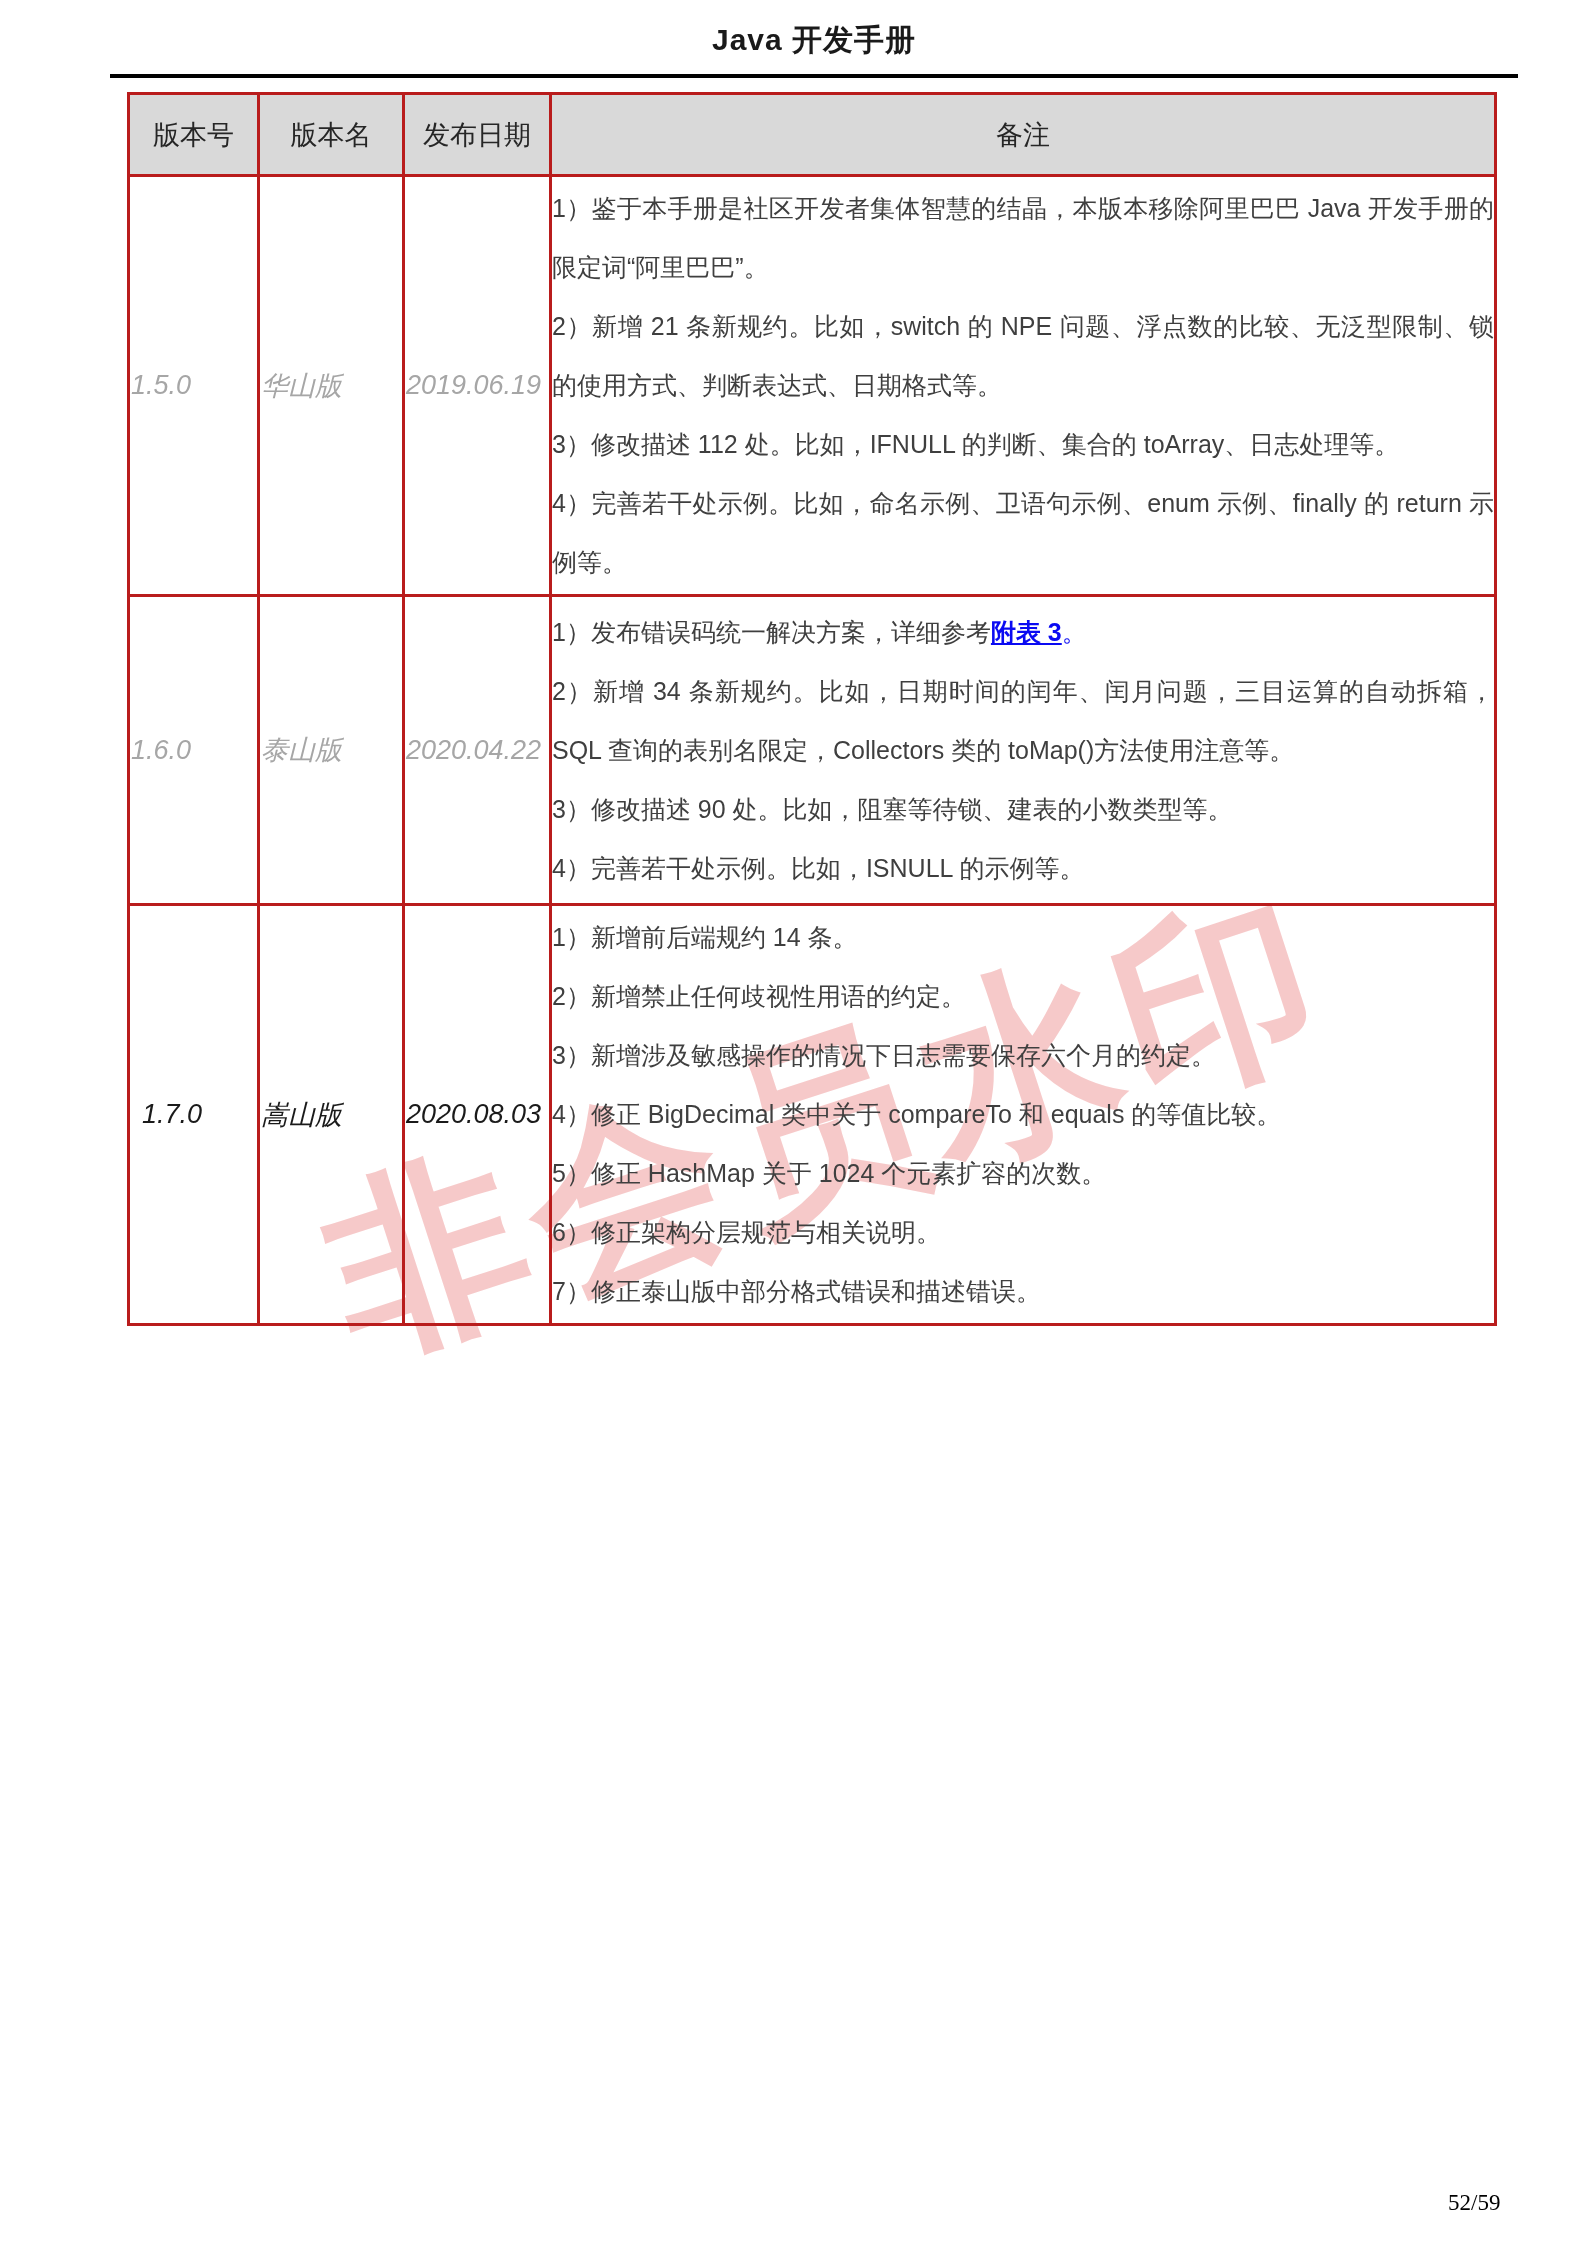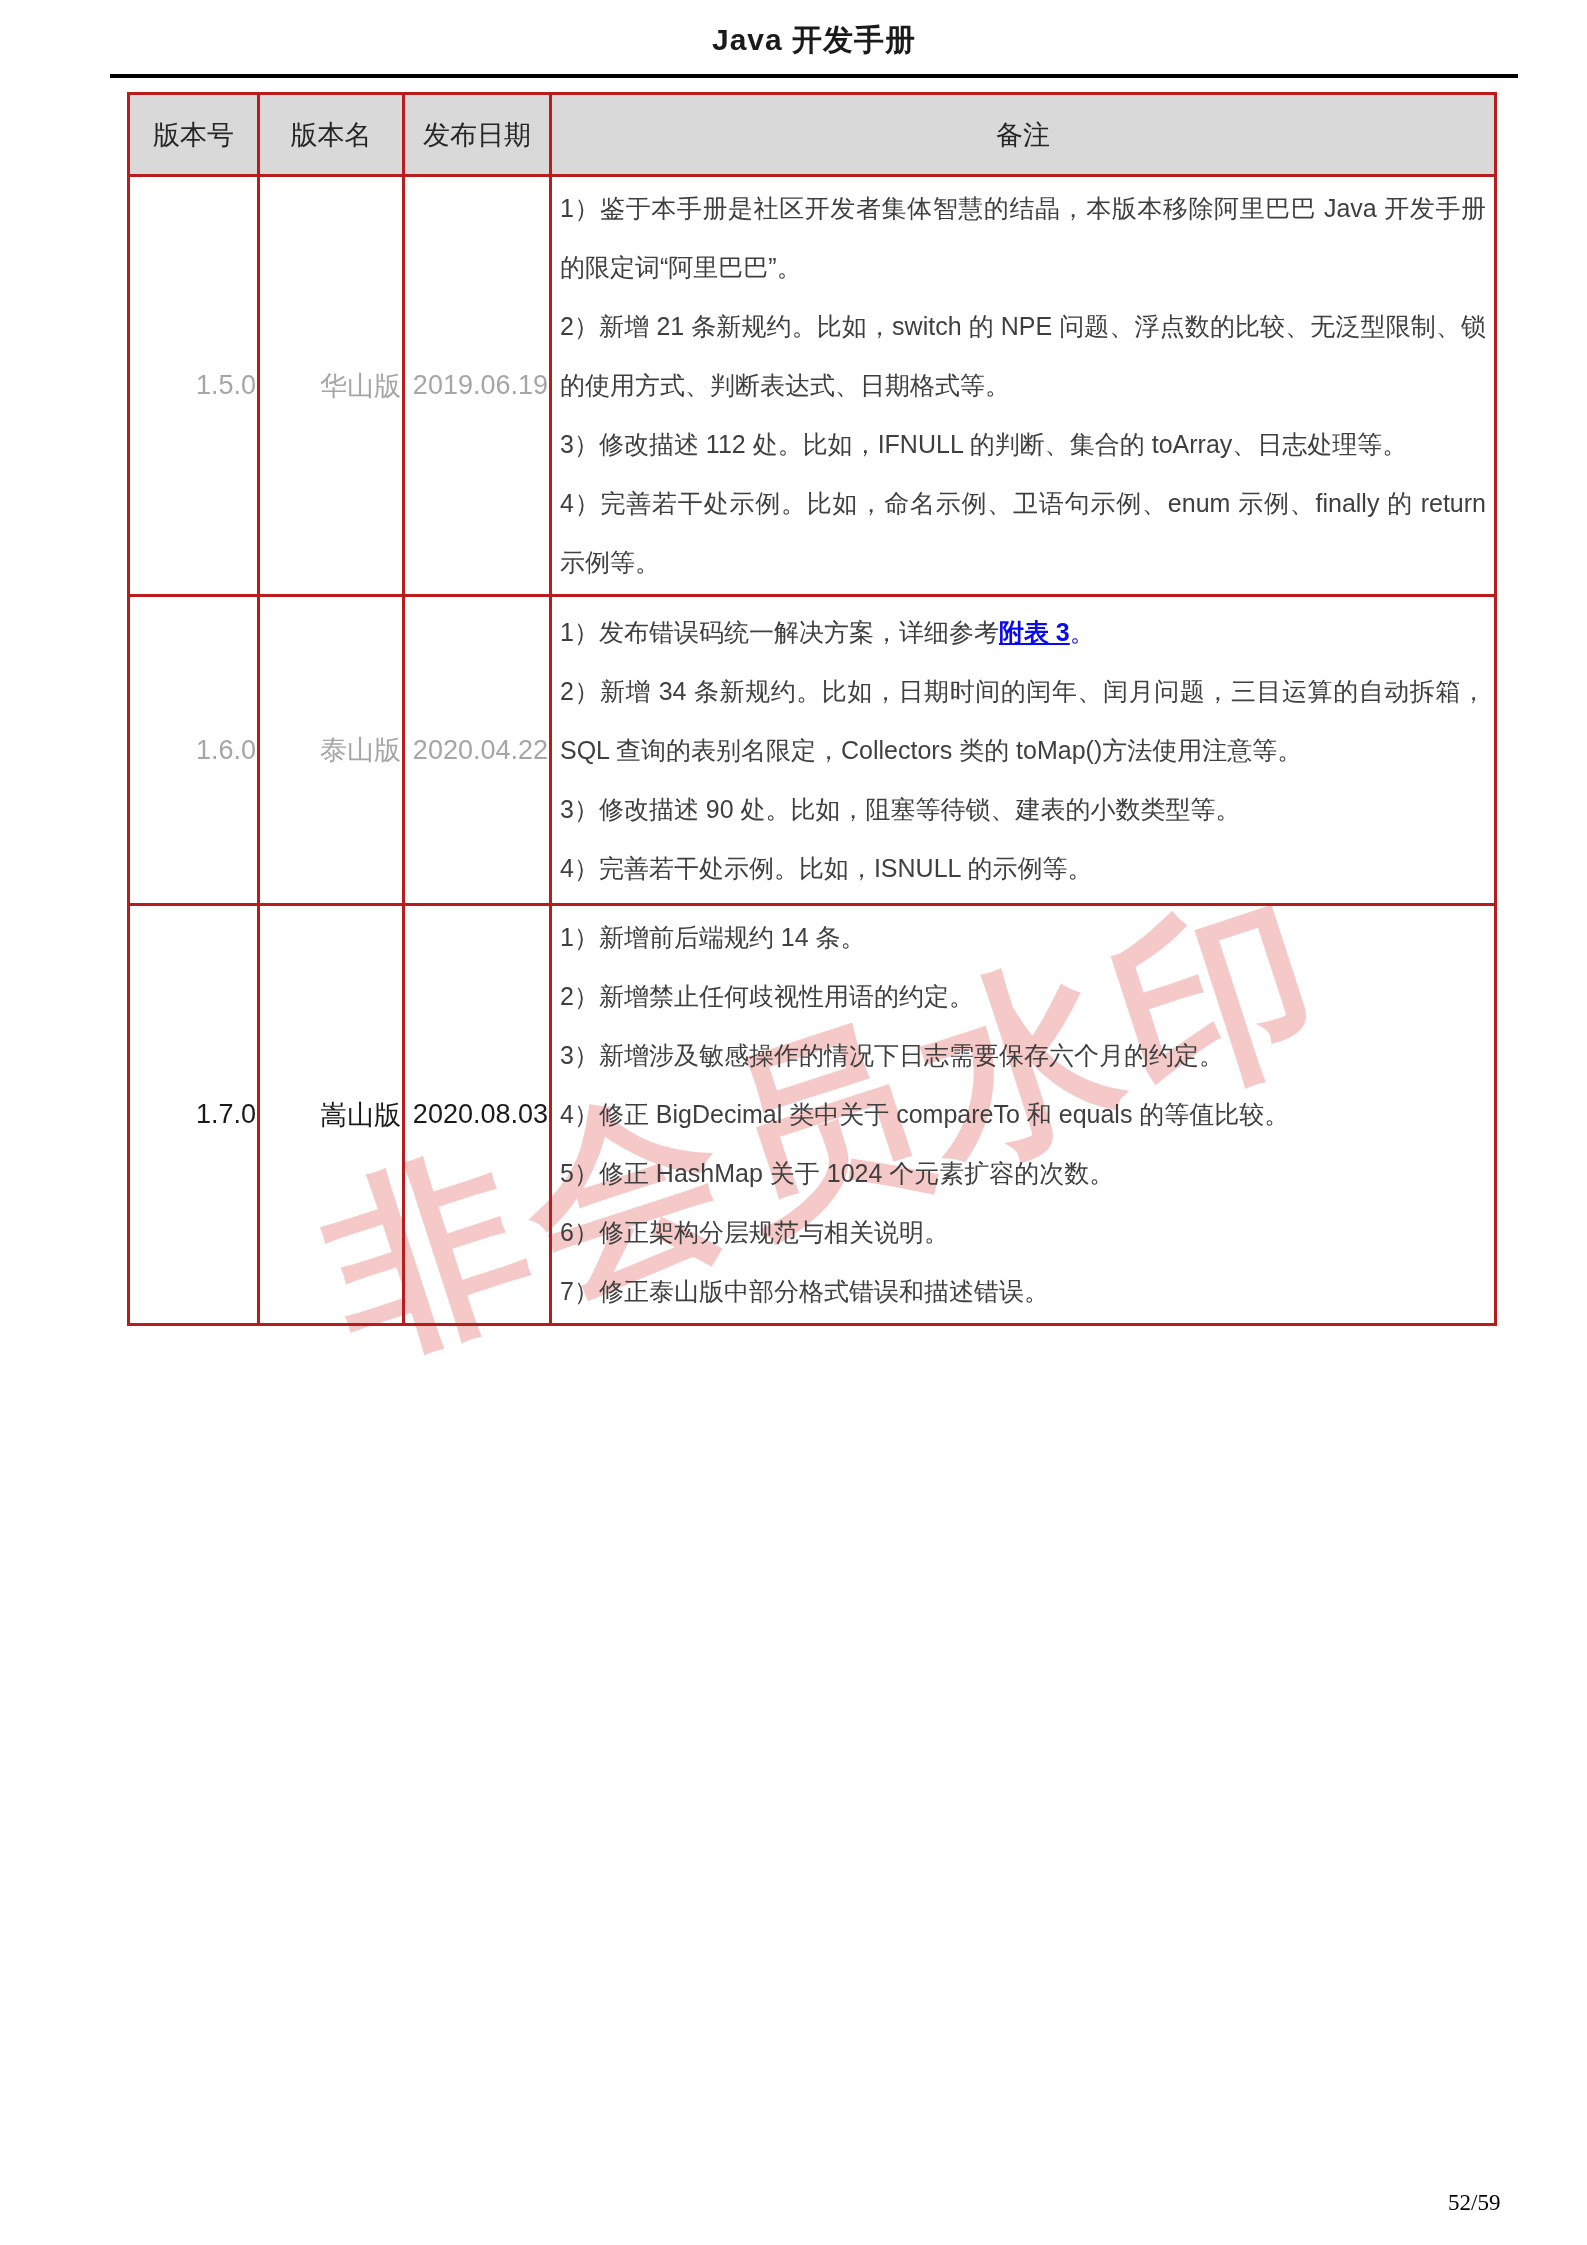--- a/index.html
+++ b/index.html
@@ -24,26 +24,26 @@
     border-collapse:collapse;table-layout:fixed;background:transparent;
   }
   table.version-table th, table.version-table td{
     border:3px solid #b91c1c;
   }
   table.version-table th{
     background:#d9d9d9;height:77px;font-weight:normal;font-size:27px;color:#262626;
     text-align:center;vertical-align:middle;
   }
   td.meta{
-    text-align:right;vertical-align:middle;font-size:27px;background:transparent;
+    text-align:left;vertical-align:middle;font-size:27px;background:transparent;font-style:italic;
   }
   td.meta.muted{color:#a6a6a6;}
   td.meta.strong{color:#1a1a1a;}
   td.notes{
-    padding:2px 8px;vertical-align:middle;background:transparent;
+    padding:2px 0;vertical-align:middle;background:transparent;
   }
   td.notes p{
     margin:0;line-height:59px;font-size:25px;color:#3f3f3f;
     text-align:justify;text-justify:inter-ideograph;
   }
   a.applink{color:#0a0af2;font-weight:bold;text-decoration:underline;cursor:pointer;}
   .bluetext{color:#0a0af2;}
   .page-number{
     position:absolute;left:1448px;top:2190px;width:120px;
     font-family:"Liberation Serif",serif;font-size:23px;color:#000;

